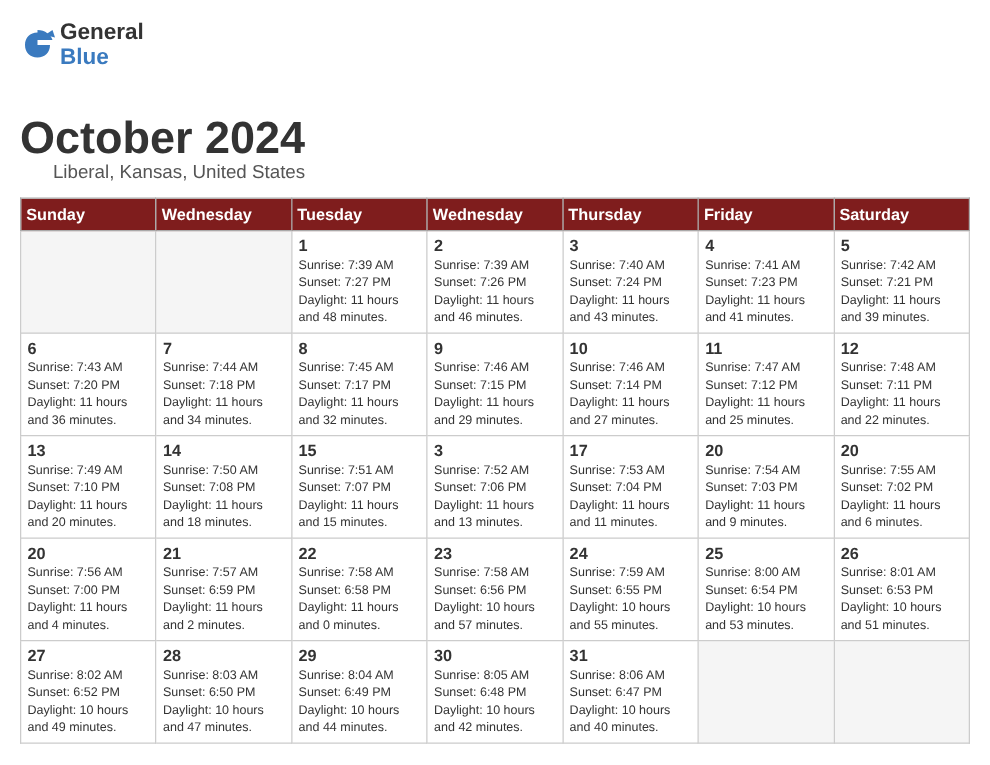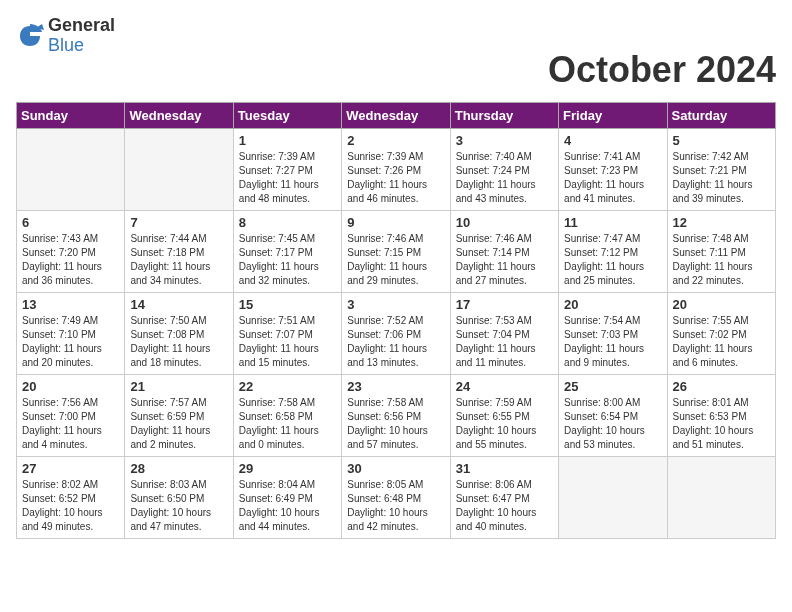--- a/index.html
+++ b/index.html
@@ -8,38 +8,39 @@
       background: #fff;
       width: 792px;
       min-height: 612px;
       padding: 16px;
     }
     .header {
       display: flex;
       justify-content: space-between;
       align-items: flex-start;
       margin-bottom: 12px;
+      flex-direction: column;
     }
     .logo {
       display: flex;
       align-items: center;
     }
     .logo-text {
       display: flex;
       flex-direction: column;
       line-height: 1.1;
     }
     .logo-general {
       font-size: 18px;
       font-weight: bold;
       color: #333;
     }
     .logo-blue {
       font-size: 18px;
-      font-weight: normal;
+      font-weight: bold;
       color: #3a7abf;
     }
     .logo-icon {
       width: 28px;
       height: 28px;
       margin-right: 4px;
     }
     .title-block {
       text-align: right;
       margin-top: 34px;
@@ -53,21 +54,21 @@
     .location {
       font-size: 15px;
       color: #555;
     }
     table {
       width: 100%;
       border-collapse: collapse;
       table-layout: fixed;
     }
     th {
-      background-color: #701a75;
+      background-color: #7f1d1d;
       color: #fff;
       font-size: 13px;
       font-weight: bold;
       padding: 5px 4px;
       text-align: left;
       border: 1px solid #aaa;
     }
     td {
       vertical-align: top;
       border: 1px solid #ccc;
@@ -102,20 +103,21 @@
       <path d="M14 4 C8 4 4 8 4 14 C4 20 8 24 14 24 C20 24 24 20 24 14 L14 14 L14 10 L26 10 C25 6 20 2 14 2 Z" fill="#3a7abf"></path>
       <path d="M20 6 L26 2 L28 8 Z" fill="#3a7abf"></path>
     </svg>
     <div class="logo-text">
       <span class="logo-general">General</span>
       <span class="logo-blue">Blue</span>
     </div>
   </div>
   <div class="title-block">
     <div class="month-title">October 2024</div>
+    <div class="location">Liberal, Kansas, United States</div>
   </div>
 </div>
 
 <table>
   <thead>
     <tr>
     <th>Sunday</th>
         <th>Wednesday</th>
         <th>Tuesday</th>
         <th>Wednesday</th>

